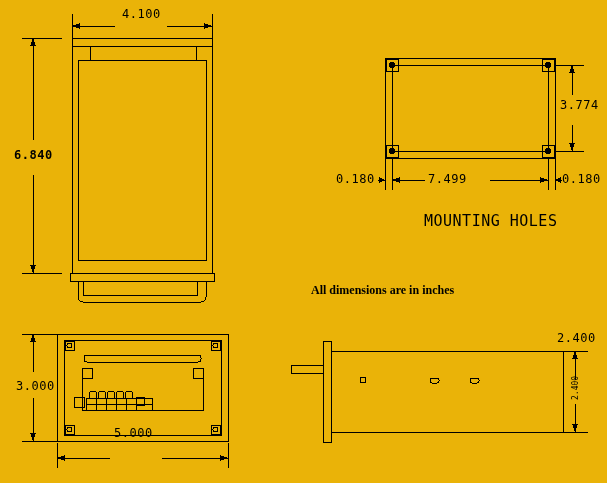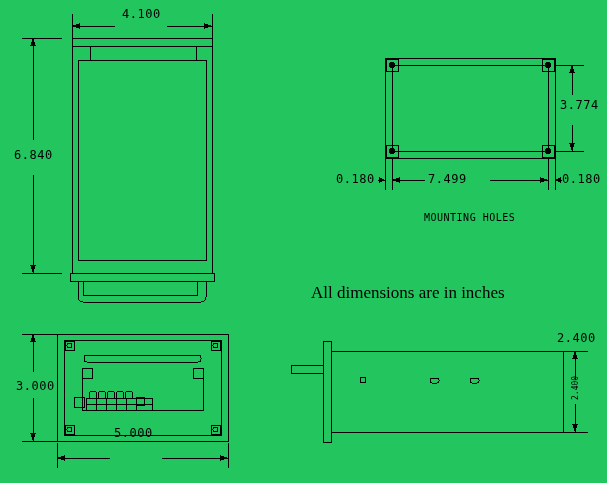--- a/index.html
+++ b/index.html
@@ -7,39 +7,39 @@
     padding: 0;
     background: #ffffff;
   }
   body {
     font-family: "DejaVu Sans Mono", monospace;
   }
   #sheet {
     position: relative;
     width: 607px;
     height: 483px;
-    background: #22c55e;
+    background: #eab308;
     overflow: hidden;
   }
   .lbl {
     position: absolute;
     font-family: "DejaVu Sans Mono", monospace;
-    font-size: 10px;
+    font-size: 15px;
     color: #000000;
     white-space: nowrap;
     letter-spacing: 0.5px;
   }
   .lbl.big {
     font-size: 12px;
   }
   .note {
     position: absolute;
     font-family: "Liberation Serif", serif;
-    font-weight: normal;
-    font-size: 17px;
+    font-weight: bold;
+    font-size: 12px;
     color: #000000;
     white-space: nowrap;
   }
   .vert {
     position: absolute;
     font-family: "DejaVu Sans Mono", monospace;
     font-size: 8px;
     color: #000000;
     white-space: nowrap;
     transform: rotate(-90deg);
@@ -182,21 +182,21 @@
       <line x1="575" y1="404" x2="575" y2="432"></line>
       <path d="M575 351 l-3 8 l6 0 z" fill="#000" stroke="none"></path>
       <path d="M575 432 l-3 -8 l6 0 z" fill="#000" stroke="none"></path>
       <line x1="563" y1="351" x2="588" y2="351"></line>
       <line x1="563" y1="432" x2="588" y2="432"></line>
     </g>
   </svg>
 
   <div class="lbl big" style="left:122px; top:7px;">4.100</div>
 
-  <div class="lbl big" style="left:14px; top:148px;">6.840</div>
+  <div class="lbl big" style="left:14px; top:148px;font-weight:bold;">6.840</div>
 
   <div class="lbl big" style="left:560px; top:98px;">3.774</div>
 
   <div class="lbl big" style="left:428px; top:172px;">7.499</div>
 
   <div class="lbl big" style="left:336px; top:172px;">0.180</div>
 
   <div class="lbl big" style="left:562px; top:172px;">0.180</div>
 
   <div class="lbl" style="left:424px; top:212px;">MOUNTING HOLES</div>

